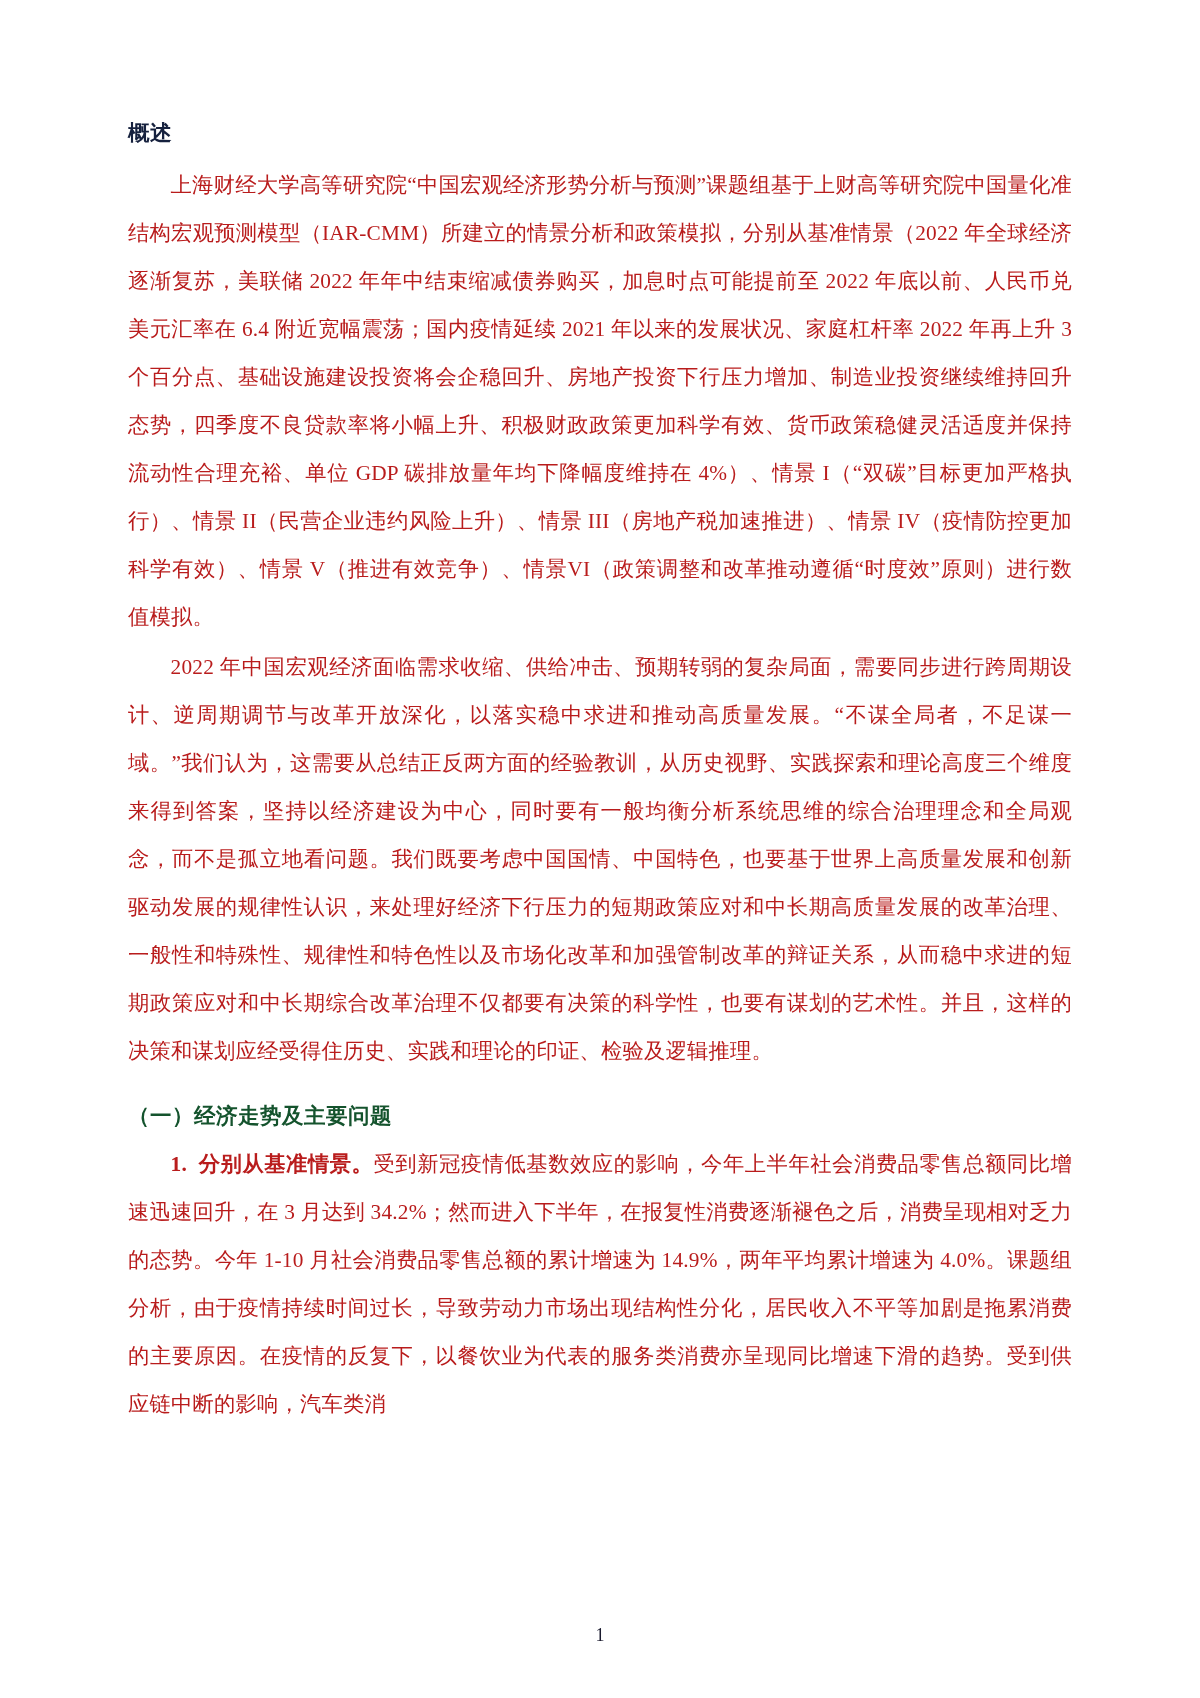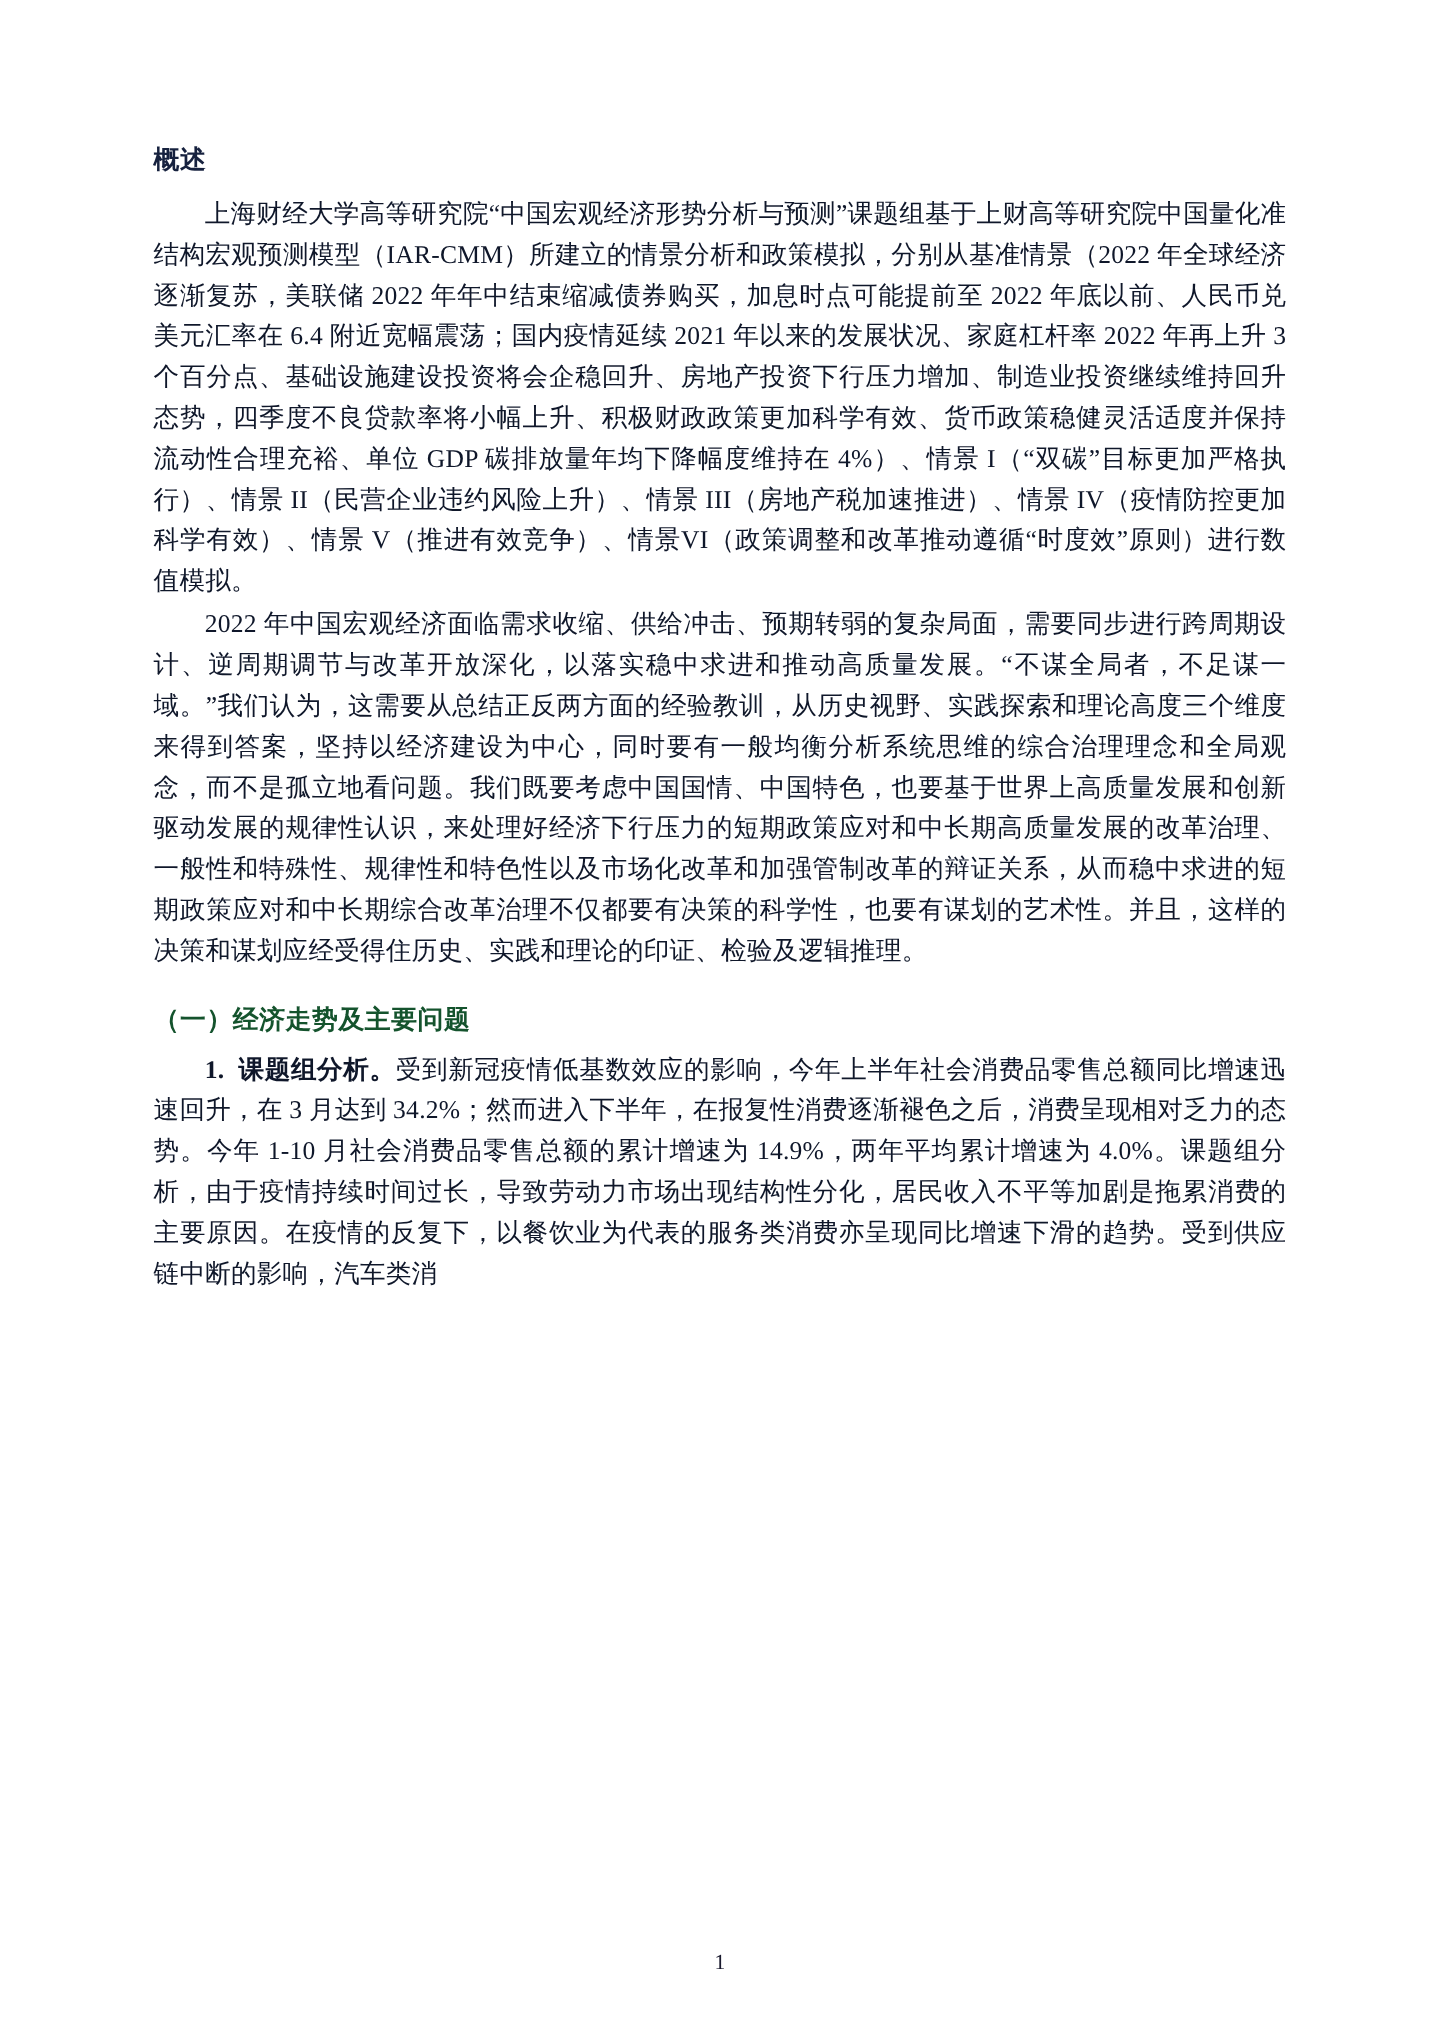--- a/index.html
+++ b/index.html
@@ -32,25 +32,25 @@
   .subheading {
     font-weight: bold;
     font-size: 21.5px;
     color: #14532d;
     margin: 26px 0 10px 0;
     letter-spacing: 0.5px;
   }
   p.para {
     margin: 0 0 2px 0;
     font-size: 21.3px;
-    line-height: 34px;
+    line-height: 48px;
     text-align: justify;
     text-justify: inter-ideograph;
     text-indent: 2em;
-    color: #0f172a;
+    color: #b91c1c;
     letter-spacing: 0.2px;
   }
   p.para.listitem {
     text-indent: 2em;
   }
   .runin-num {
     font-weight: bold;
   }
   .runin-bold {
     font-weight: bold;
@@ -71,17 +71,17 @@
 <div class="page">
 
   <h1 class="heading">概述</h1>
 
   <p class="para">上海财经大学高等研究院“中国宏观经济形势分析与预测”课题组基于上财高等研究院中国量化准结构宏观预测模型（IAR-CMM）所建立的情景分析和政策模拟，分别从基准情景（2022 年全球经济逐渐复苏，美联储 2022 年年中结束缩减债券购买，加息时点可能提前至 2022 年底以前、人民币兑美元汇率在 6.4 附近宽幅震荡；国内疫情延续 2021 年以来的发展状况、家庭杠杆率 2022 年再上升 3 个百分点、基础设施建设投资将会企稳回升、房地产投资下行压力增加、制造业投资继续维持回升态势，四季度不良贷款率将小幅上升、积极财政政策更加科学有效、货币政策稳健灵活适度并保持流动性合理充裕、单位 GDP 碳排放量年均下降幅度维持在 4%）、情景 I（“双碳”目标更加严格执行）、情景 II（民营企业违约风险上升）、情景 III（房地产税加速推进）、情景 IV（疫情防控更加科学有效）、情景 V（推进有效竞争）、情景VI（政策调整和改革推动遵循“时度效”原则）进行数值模拟。</p>
 
   <p class="para">2022 年中国宏观经济面临需求收缩、供给冲击、预期转弱的复杂局面，需要同步进行跨周期设计、逆周期调节与改革开放深化，以落实稳中求进和推动高质量发展。“不谋全局者，不足谋一域。”我们认为，这需要从总结正反两方面的经验教训，从历史视野、实践探索和理论高度三个维度来得到答案，坚持以经济建设为中心，同时要有一般均衡分析系统思维的综合治理理念和全局观念，而不是孤立地看问题。我们既要考虑中国国情、中国特色，也要基于世界上高质量发展和创新驱动发展的规律性认识，来处理好经济下行压力的短期政策应对和中长期高质量发展的改革治理、一般性和特殊性、规律性和特色性以及市场化改革和加强管制改革的辩证关系，从而稳中求进的短期政策应对和中长期综合改革治理不仅都要有决策的科学性，也要有谋划的艺术性。并且，这样的决策和谋划应经受得住历史、实践和理论的印证、检验及逻辑推理。</p>
 
   <h2 class="subheading">（一）经济走势及主要问题</h2>
 
-  <p class="para listitem"><span class="runin-num">1.</span>&nbsp;&nbsp;<span class="runin-bold">课题组分析。</span><span>受到新冠疫情低基数效应的影响，今年上半年社会消费品零售总额同比增速迅速回升，在 3 月达到 34.2%；然而进入下半年，在报复性消费逐渐褪色之后，消费呈现相对乏力的态势。今年 1-10 月社会消费品零售总额的累计增速为 14.9%，两年平均累计增速为 4.0%。课题组分析，由于疫情持续时间过长，导致劳动力市场出现结构性分化，居民收入不平等加剧是拖累消费的主要原因。在疫情的反复下，以餐饮业为代表的服务类消费亦呈现同比增速下滑的趋势。受到供应链中断的影响，汽车类消</span></p>
+  <p class="para listitem"><span class="runin-num">1.</span>&nbsp;&nbsp;<span class="runin-bold">分别从基准情景。</span><span>受到新冠疫情低基数效应的影响，今年上半年社会消费品零售总额同比增速迅速回升，在 3 月达到 34.2%；然而进入下半年，在报复性消费逐渐褪色之后，消费呈现相对乏力的态势。今年 1-10 月社会消费品零售总额的累计增速为 14.9%，两年平均累计增速为 4.0%。课题组分析，由于疫情持续时间过长，导致劳动力市场出现结构性分化，居民收入不平等加剧是拖累消费的主要原因。在疫情的反复下，以餐饮业为代表的服务类消费亦呈现同比增速下滑的趋势。受到供应链中断的影响，汽车类消</span></p>
 
   <div class="pagenum">1</div>
 
 </div>
 
 </body></html>

